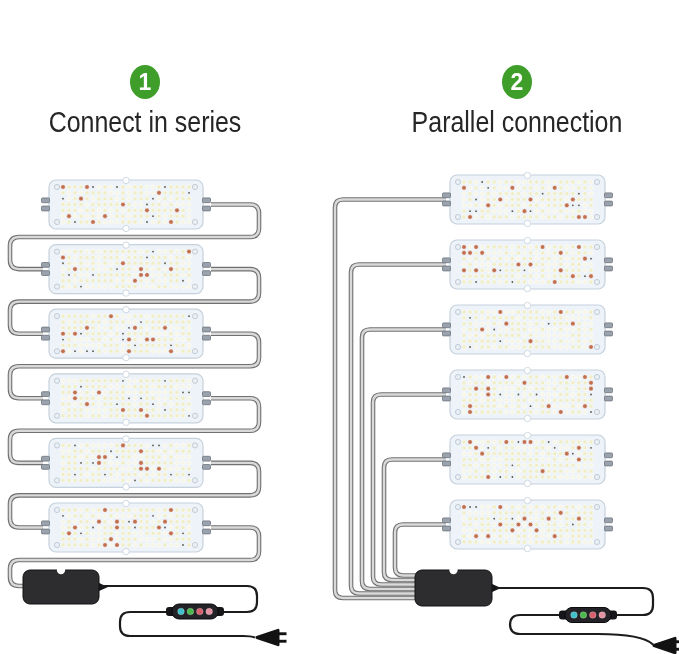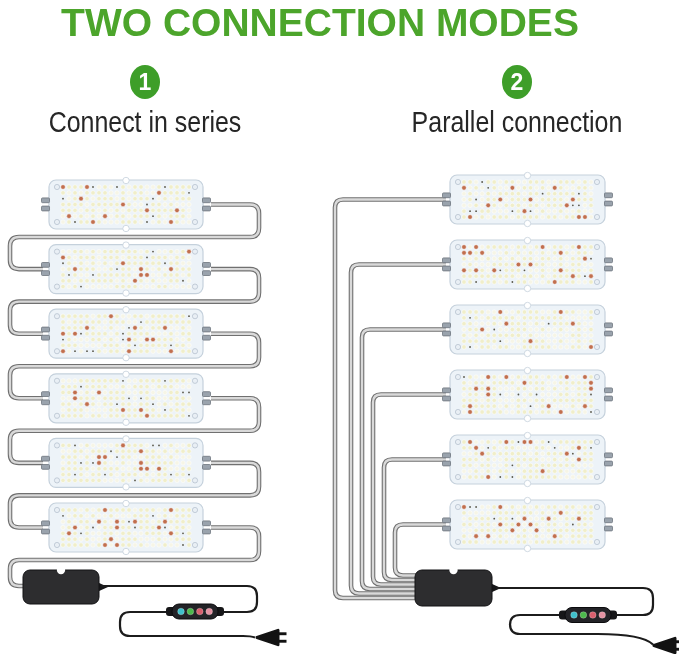--- a/index.html
+++ b/index.html
@@ -22,21 +22,20 @@
   }
   #mode-header-1{left:15px;top:65px;}
   #mode-header-2{left:387px;top:65px;}
   #diagram{position:absolute;left:0;top:0;}
 </style>
 </head>
 <body style="--title-green: #4ca52b; --badge-green: #3e9e29;">
 
 <div class="page">
 
-  <div class="title">TWO CONNECTION MODES</div>
 
   <div class="mode-header" id="mode-header-1">
     <span class="badge"><span>1</span></span>
     <div class="mode-label">Connect in series</div>
   </div>
 
   <div class="mode-header" id="mode-header-2">
     <span class="badge"><span>2</span></span>
     <div class="mode-label">Parallel connection</div>
   </div>

